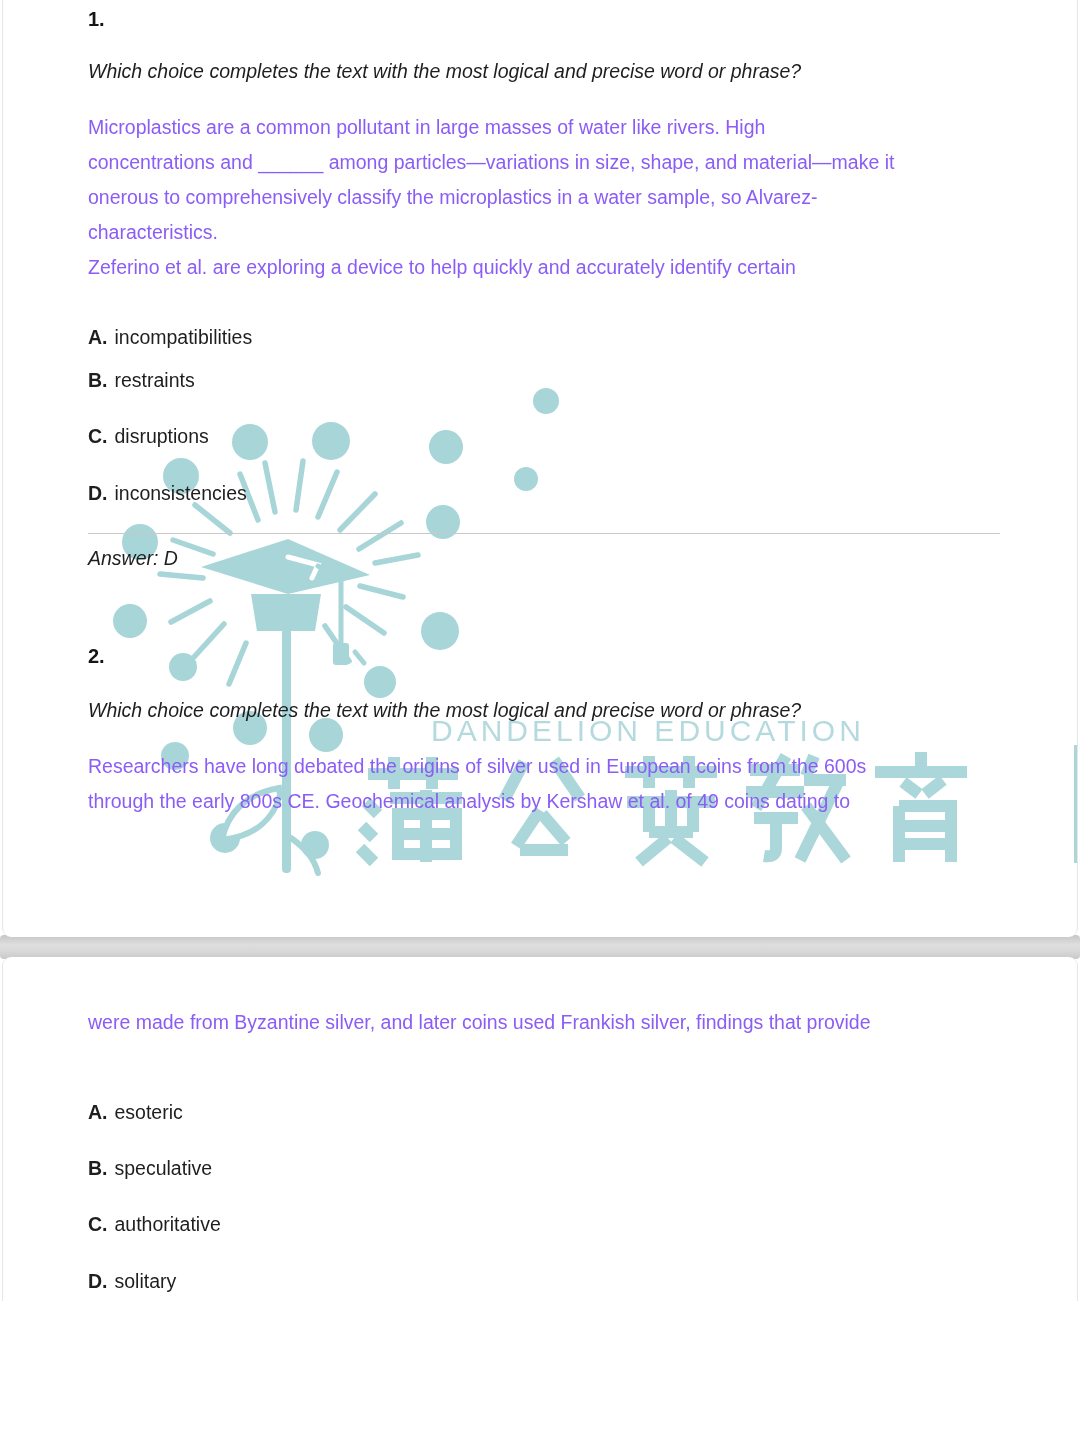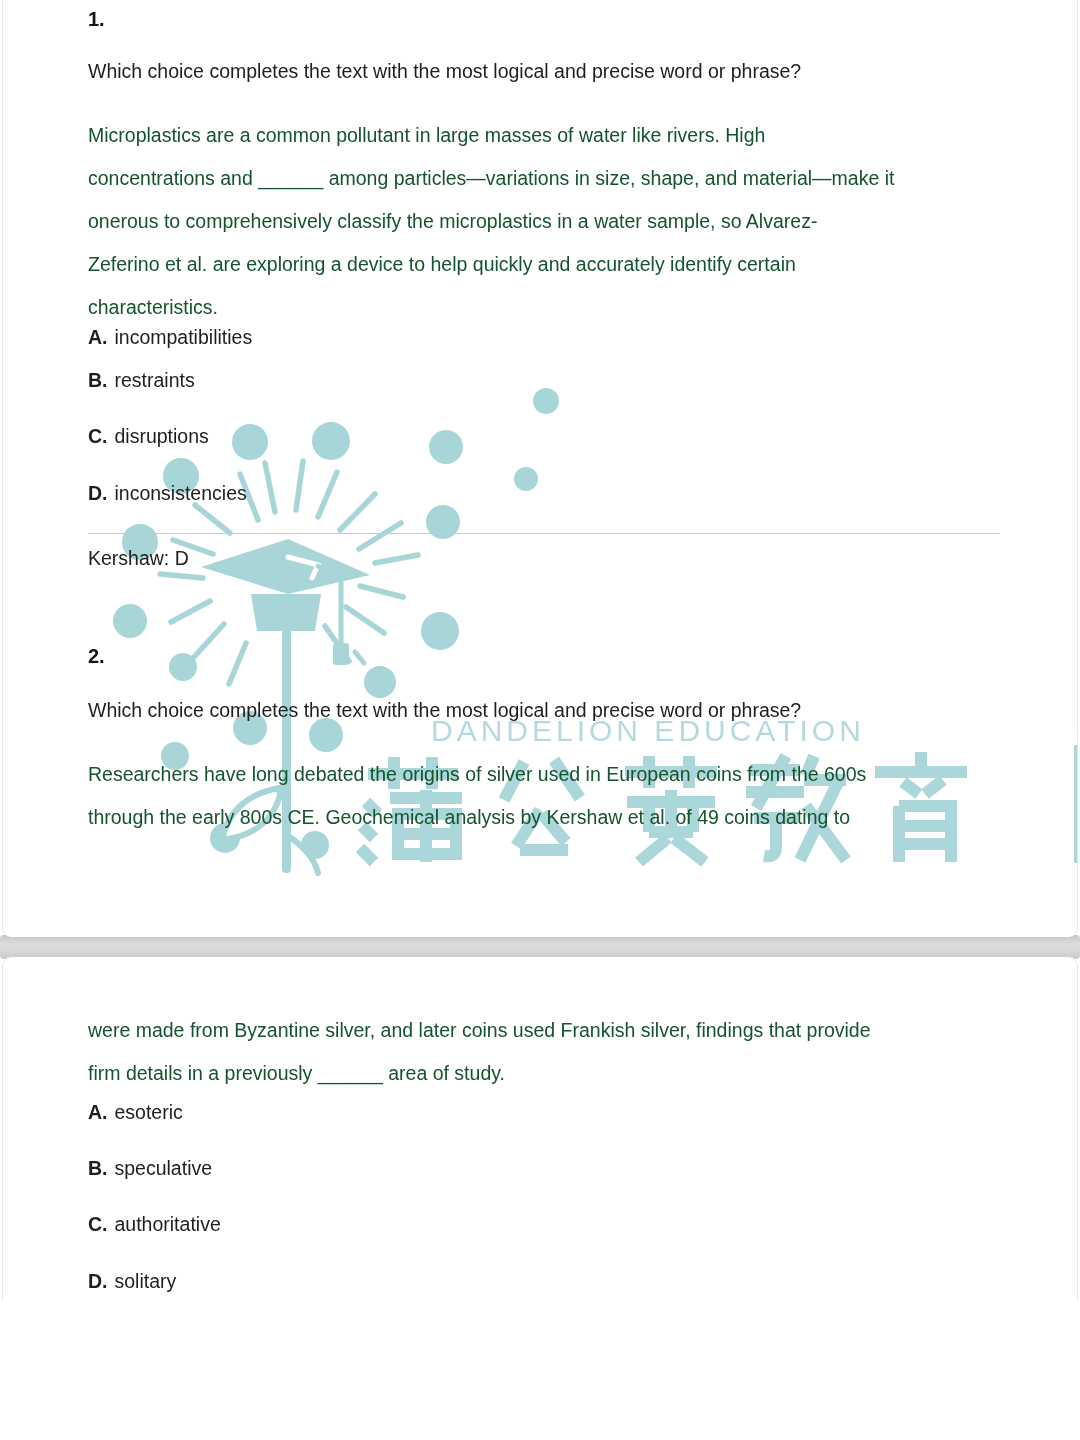--- a/index.html
+++ b/index.html
@@ -28,25 +28,25 @@
   #page1{top:0;height:937px;border-radius:0 0 9px 9px;}
   #page2{top:957px;height:344px;border-radius:9px 9px 0 0;}
 
   
   .qnum{
     position:absolute;left:85px;font-size:20px;line-height:30px;
     font-weight:700;color:#151515;white-space:nowrap;z-index:2;
   }
   .tline{
     position:absolute;left:85px;font-size:19.5px;line-height:35px;
-    color:#1e1e1e;white-space:nowrap;z-index:2;
+    color:#1e1e1e;white-space:nowrap;z-index:2;font-style:italic;
   }
   .passage{position:absolute;left:85px;z-index:2;}
   .passage .pline{
-    font-size:19.5px;line-height:35px;color:#14532d;white-space:nowrap;margin-top:8px;
+    font-size:19.5px;line-height:35px;color:#8b5cf6;white-space:nowrap;
   }
   .opt{
     position:absolute;left:85px;font-size:19.5px;line-height:35px;
     color:#1e1e1e;white-space:nowrap;z-index:2;
   }
   .opt .b{font-weight:700;margin-right:7px;}
   .divider{
     position:absolute;left:85px;width:912px;height:1px;
     background:#c8c8c8;z-index:2;
   }
@@ -192,54 +192,53 @@
 
     <div class="wm-en">DANDELION EDUCATION</div>
 
     <div class="qnum" style="top:4px">1.</div>
     <div class="tline" style="top:54px">Which choice completes the text with the most logical and precise word or phrase?</div>
 
     <div class="passage" style="top:110px">
       <div class="pline">Microplastics are a common pollutant in large masses of water like rivers. High</div>
       <div class="pline">concentrations and ______ among particles—variations in size, shape, and material—make it</div>
       <div class="pline">onerous to comprehensively classify the microplastics in a water sample, so Alvarez-</div>
+      <div class="pline">characteristics.</div>
       <div class="pline">Zeferino et al. are exploring a device to help quickly and accurately identify certain</div>
-      <div class="pline">characteristics.</div>
     </div>
 
     <div class="opt" style="top:320px">
       <span class="b">A.</span><span>incompatibilities</span>
     </div>
     <div class="opt" style="top:363px">
       <span class="b">B.</span><span>restraints</span>
     </div>
     <div class="opt" style="top:419px">
       <span class="b">C.</span><span>disruptions</span>
     </div>
     <div class="opt" style="top:476px">
       <span class="b">D.</span><span>inconsistencies</span>
     </div>
 
     <div class="divider" style="top:533px"></div>
-    <div class="tline" style="top:541px">Kershaw: D</div>
+    <div class="tline" style="top:541px">Answer: D</div>
 
     <div class="qnum" style="top:641px">2.</div>
     <div class="tline" style="top:693px">Which choice completes the text with the most logical and precise word or phrase?</div>
 
     <div class="passage" style="top:749px">
       <div class="pline">Researchers have long debated the origins of silver used in European coins from the 600s</div>
       <div class="pline">through the early 800s CE. Geochemical analysis by Kershaw et al. of 49 coins dating to</div>
     </div>
   </section>
 
   <section class="page" id="page2">
 
     <div class="passage" style="top:48px">
       <div class="pline">were made from Byzantine silver, and later coins used Frankish silver, findings that provide</div>
-      <div class="pline">firm details in a previously ______ area of study.</div>
     </div>
 
     <div class="opt" style="top:138px">
       <span class="b">A.</span><span>esoteric</span>
     </div>
     <div class="opt" style="top:194px">
       <span class="b">B.</span><span>speculative</span>
     </div>
     <div class="opt" style="top:250px">
       <span class="b">C.</span><span>authoritative</span>

